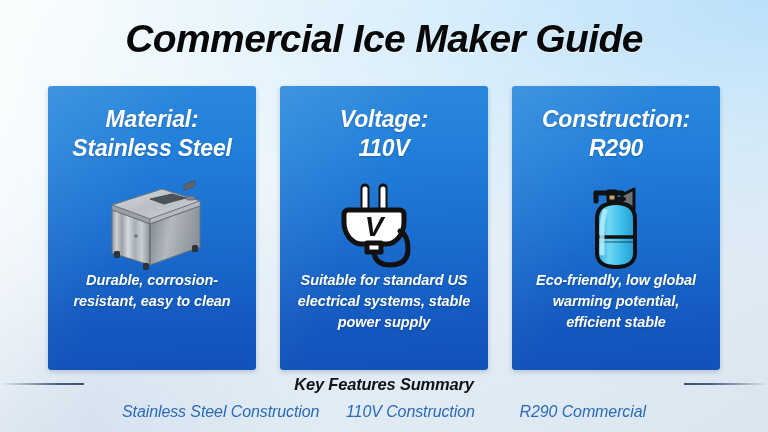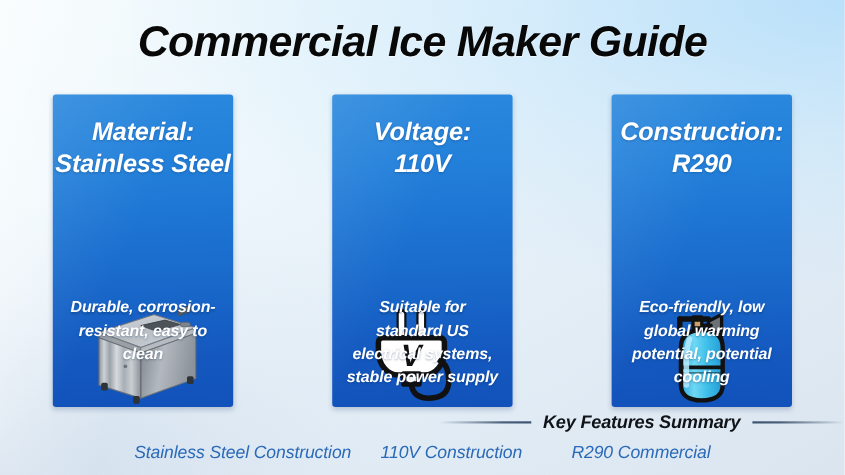--- a/index.html
+++ b/index.html
@@ -43,29 +43,28 @@
   #cards {
     position:absolute;
     left:48px; top:86px;
     width:672px; height:284px;
     display:flex;
     justify-content:space-between;
   }
 
   .card {
     position:relative;
-    width:164px; height:284px;
+    width:208px; height:284px;
     border-radius:3px;
     background:linear-gradient(178deg, #2a88dd 0%, #2280da 22%, #1a6ccd 55%, #1458bf 84%, #1152ba 100%);
     box-shadow:0 2px 5px rgba(30,60,110,0.22);
     display:flex;
     flex-direction:column;
     align-items:center;
     overflow:hidden;
-    justify-content:space-between;
   }
   .card::after{
     content:"";
     position:absolute; inset:0;
     background:linear-gradient(115deg, rgba(255,255,255,0.10) 0%, rgba(255,255,255,0) 45%);
     pointer-events:none;
   }
 
   .card-title {
     margin-top:19px;
@@ -107,21 +106,21 @@
 
   
   #footer {
     position:absolute;
     left:0; top:374px; width:768px;
   }
 
   #summary-row {
     display:flex;
     align-items:center;
-    justify-content:flex-end;
+    justify-content:space-between;
     gap:11px;
     height:20px;
   }
   .rule {
     width:84px; height:2px;
     background:linear-gradient(90deg, rgba(90,110,135,0) 0%, #4a5f7a 70%, #3c5270 100%);
   }
   .rule.right {
     background:linear-gradient(270deg, rgba(90,110,135,0) 0%, #4a5f7a 70%, #3c5270 100%);
   }
@@ -275,21 +274,21 @@
                    v-34
                    c0 -10 -6 -16 -19 -16 z" fill="url(#tankGrad)" stroke="#111" stroke-width="4" stroke-linejoin="round"></path>
 
           <path d="M23 58 h38" stroke="#111" stroke-width="3.5"></path>
           <path d="M23 63 h38" stroke="#111" stroke-width="1.5" opacity="0.45"></path>
 
           <path d="M31 32 q-3 8 -3 20 v22" stroke="#b8ecfb" stroke-width="5" fill="none" stroke-linecap="round" opacity="0.85"></path>
         </svg>
       </div>
 
-      <div class="card-desc">Eco-friendly, low global warming potential, potential cooling</div>
+      <div class="card-desc">Eco-friendly, low global warming potential, efficient stable</div>
     </div>
 
   </div>
 
   <div id="footer">
     <div id="summary-row">
       <div class="rule"></div>
       <div id="summary-title">Key Features Summary</div>
       <div class="rule right"></div>
     </div>

